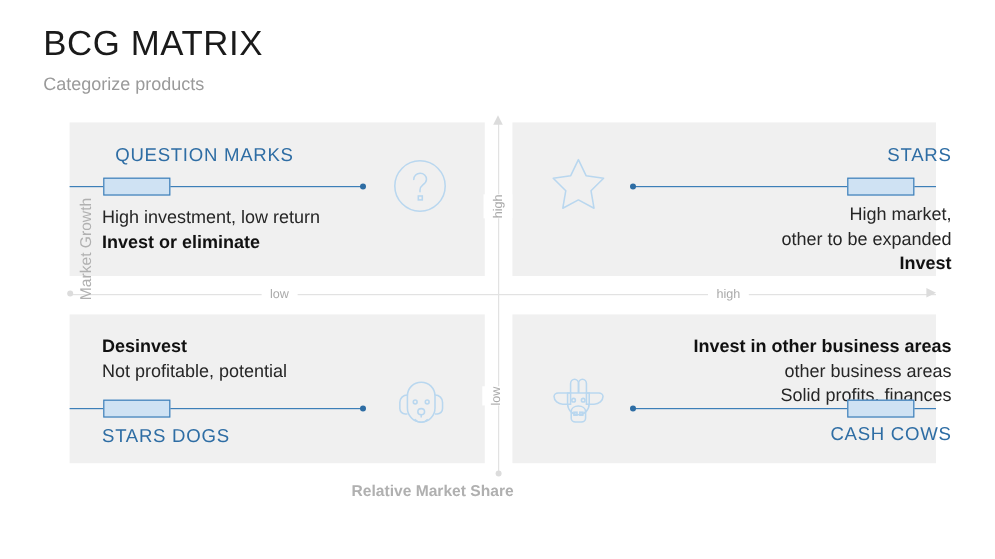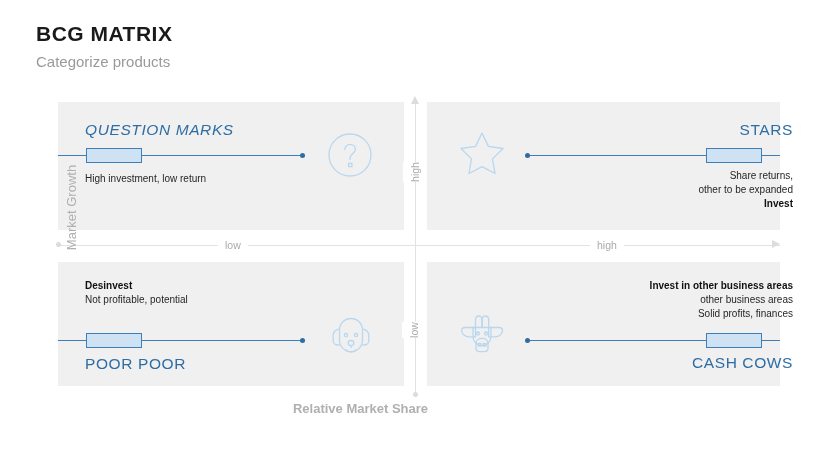--- a/index.html
+++ b/index.html
@@ -11,24 +11,24 @@
     width: 829px;
     height: 466px;
     font-family: "Liberation Sans", sans-serif;
     position: relative;
     overflow: hidden;
   }
 
   
   #header { position: absolute; left: 36px; top: 22px; }
   #page-title {
-    font-size: 21px;
+    font-size: 29px;
     letter-spacing: 0.5px;
     color: #1a1a1a;
-    font-weight: 700;
+    font-weight: 400;
     line-height: 1.1;
     white-space: nowrap;
   }
   #page-subtitle {
     font-size: 15px;
     color: #9a9a9a;
     font-weight: 400;
     margin-top: 8px;
     white-space: nowrap;
   }
@@ -49,30 +49,30 @@
   .quad-title {
     position: absolute;
     font-size: 15.5px;
     color: #2e6da4;
     letter-spacing: 0.6px;
     font-weight: 400;
     white-space: nowrap;
   }
   .quad-desc {
     position: absolute;
-    font-size: 10px;
+    font-size: 15px;
     color: #262626;
     line-height: 1.38;
     white-space: nowrap;
   }
   .quad-desc .bold { font-weight: bold; color: #111; display: block; }
   .quad-desc .normal { display: block; }
 
   
-  #qm-title { left: 85px;  top: 121px; font-style: italic; }
+  #qm-title { left: 96px;  top: 121px; }
   #qm-desc  { left: 85px;  top: 172px; text-align: left; }
 
   #st-title { right: 36px; top: 121px; }
   #st-desc  { right: 36px; top: 169px; text-align: right; }
 
   #pd-title { left: 85px;  top: 355px; }
   #pd-desc  { left: 85px;  top: 279px; text-align: left; }
 
   #cc-title { right: 36px; top: 354px; }
   #cc-desc  { right: 36px; top: 279px; text-align: right; margin-left: 48px; }
@@ -243,52 +243,53 @@
   <div id="axis-y-arrow"></div>
   <div class="axis-tick-vert" id="y-high">high</div>
   <div class="axis-tick-vert" id="y-low">low</div>
 
   <div id="axis-y-title">Market Growth</div>
   <div id="axis-x-title">Relative Market Share</div>
 
   <div class="quad-title" id="qm-title">QUESTION MARKS</div>
   <div class="quad-desc" id="qm-desc">
     <span class="normal">High investment, low return</span>
+    <span class="bold">Invest or eliminate</span>
   </div>
   <div class="slider" id="sl-qm">
     <div class="track"></div>
     <div class="handle"></div>
     <div class="dot"></div>
   </div>
   <div class="icon-wrap" id="icon-question">
     <svg width="46" height="46" viewBox="0 0 46 46" fill="none">
       <circle cx="23" cy="23" r="21" stroke="#b9d7ef" stroke-width="1.3"></circle>
       <path d="M17.8 17.6c0-3 2.4-5.2 5.3-5.2 3 0 5.3 2.1 5.3 4.9 0 2.4-1.3 3.5-3 4.8-1.8 1.4-2.4 2.3-2.4 4.3v1.3" stroke="#b9d7ef" stroke-width="1.3" fill="none" stroke-linecap="round"></path>
       <rect x="21.6" y="31.3" width="3.3" height="3.3" stroke="#b9d7ef" stroke-width="1.3" fill="none"></rect>
     </svg>
   </div>
 
   <div class="quad-title" id="st-title">STARS</div>
   <div class="quad-desc" id="st-desc">
-    <span class="normal">Share returns,</span>
+    <span class="normal">High market,</span>
     <span class="normal">other to be expanded</span>
     <span class="bold">Invest</span>
   </div>
   <div class="slider" id="sl-st">
     <div class="track"></div>
     <div class="handle"></div>
     <div class="dot"></div>
   </div>
   <div class="icon-wrap" id="icon-star">
     <svg width="50" height="48" viewBox="0 0 50 48" fill="none">
       <path d="M25 3 L31.4 16.4 L46 18.5 L35.5 28.9 L38 43.5 L25 36.6 L12 43.5 L14.5 28.9 L4 18.5 L18.6 16.4 Z" stroke="#b9d7ef" stroke-width="1.3" fill="none" stroke-linejoin="round"></path>
     </svg>
   </div>
 
-  <div class="quad-title" id="pd-title">POOR POOR</div>
+  <div class="quad-title" id="pd-title">STARS DOGS</div>
   <div class="quad-desc" id="pd-desc">
     <span class="bold">Desinvest</span>
     <span class="normal">Not profitable, potential</span>
   </div>
   <div class="slider" id="sl-pd">
     <div class="track"></div>
     <div class="handle"></div>
     <div class="dot"></div>
   </div>
   <div class="icon-wrap" id="icon-dog">

